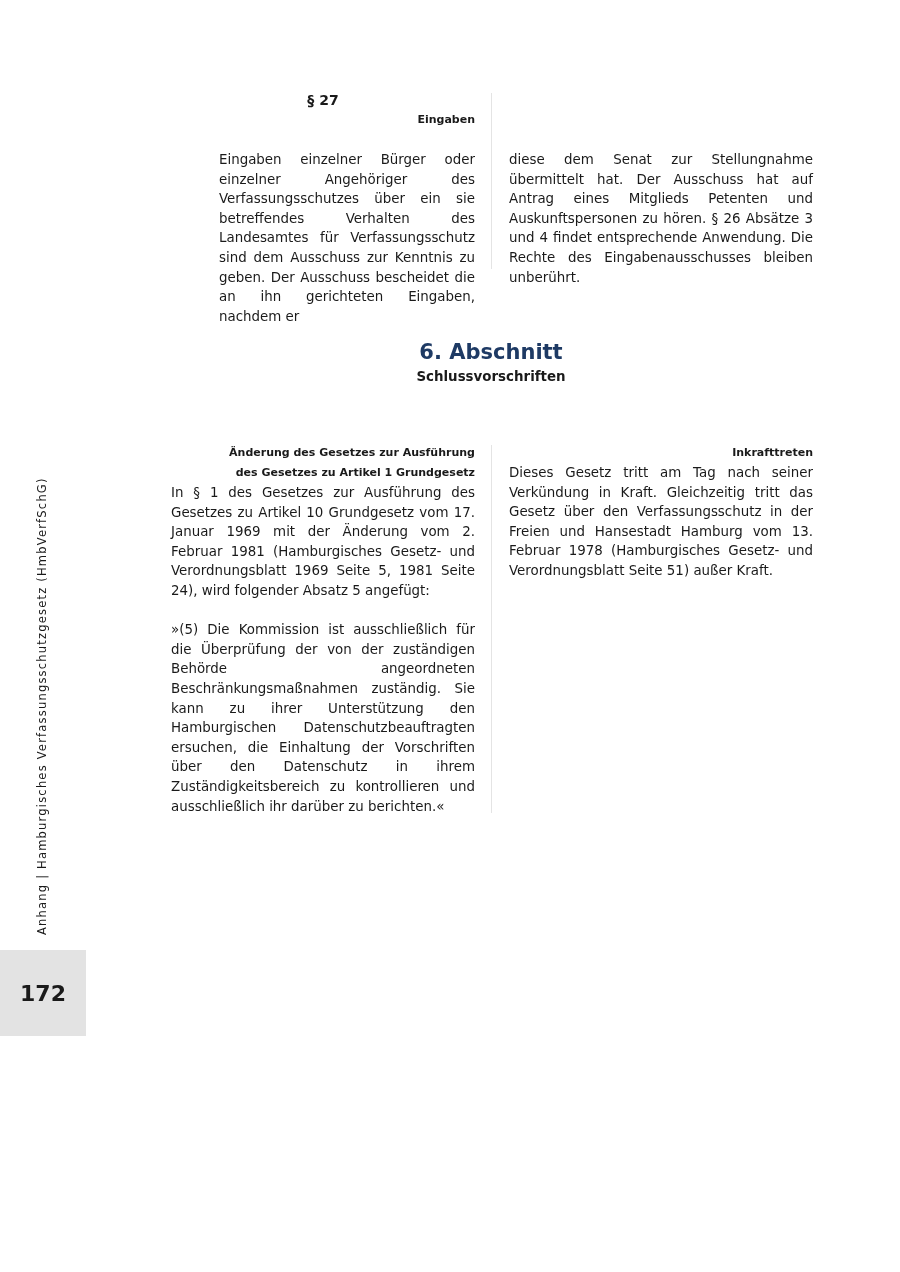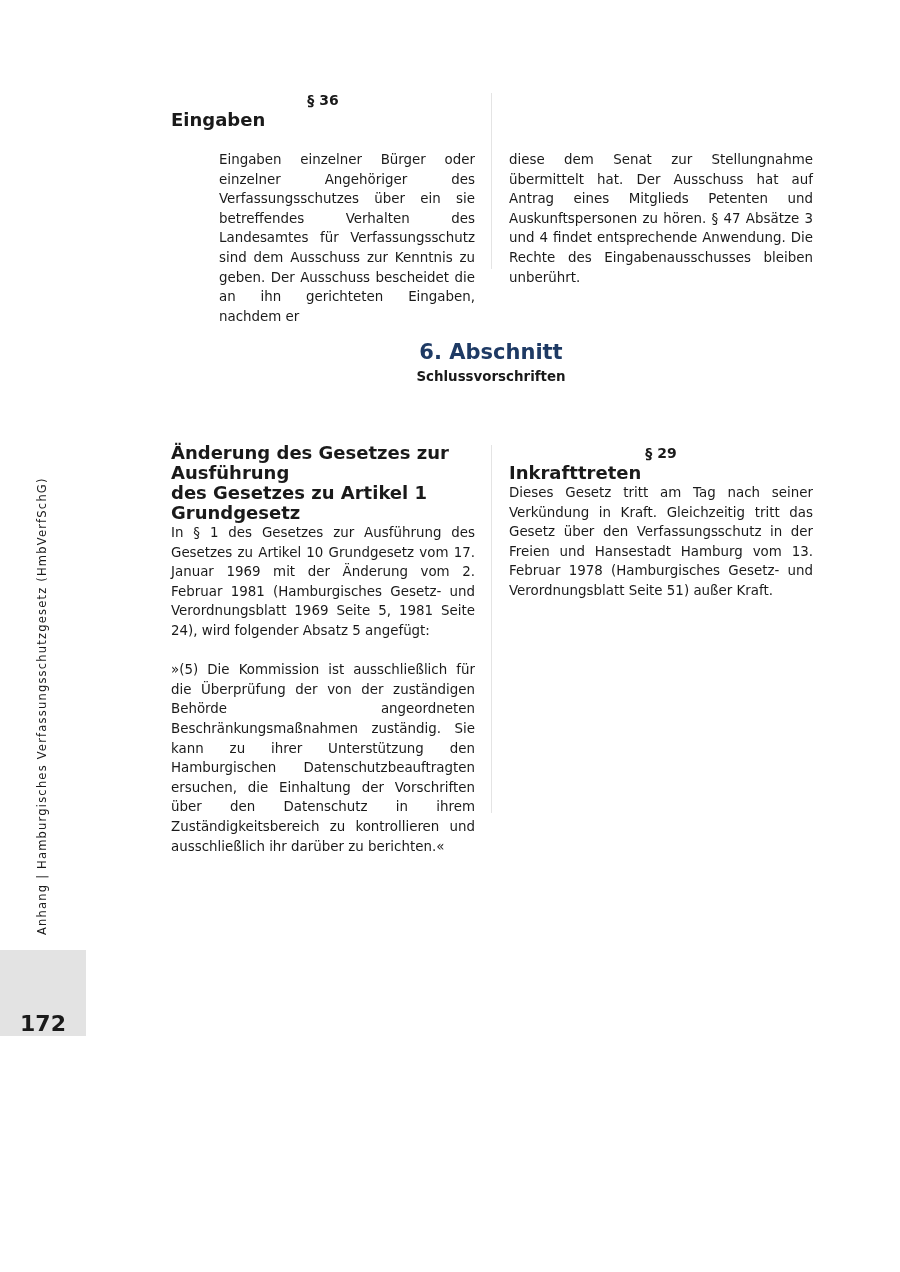--- a/index.html
+++ b/index.html
@@ -7,66 +7,65 @@
       width: 900px; height: 1272px; background: #ffffff; position: relative; overflow: hidden;
       font-family: "DejaVu Sans", "Liberation Sans", sans-serif; color: #1a1a1a;
     }
     .col { position: absolute; width: 304px; font-size: 13.4px; line-height: 19.6px; text-align: justify; }
     .col p { margin: 0; }
     .col .gap { height: 19.6px; }
     .left { left: 171px; }
     .right { left: 509px; }
     .divider { position: absolute; left: 491px; width: 1px; background: #e4e4e4; }
     .para-num { text-align: center; font-weight: bold; font-size: 14px; line-height: 20px; }
-    .para-title { text-align: left; font-weight: bold; font-size: 18px; line-height: 20px; }
+    .para-title { text-align: right; font-weight: bold; font-size: 11px; line-height: 20px; }
     .section-heading { position: absolute; left: 0; width: 982px; text-align: center; }
     .section-num { font-size: 21px; font-weight: bold; color: #1e3a64; line-height: 26px; }
     .section-sub { font-size: 13.4px; font-weight: bold; line-height: 20px; margin-top: 2px; }
     .side-text {
       position: absolute; left: 34px; top: 935px;
       transform-origin: 0 0; transform: rotate(-90deg);
       font-size: 11.5px; letter-spacing: 1.2px; white-space: nowrap; color: #1a1a1a;
       width: 450px; line-height: 16px;
     }
     .page-box {
       position: absolute; left: 0; top: 950px; width: 86px; height: 86px; background: #e3e3e3;
-      display: flex; align-items: flex-end; justify-content: center;
+      display: flex; align-items: center; justify-content: center;
     }
     .page-num { font-size: 22px; font-weight: bold; color: #1a1a1a; }
   </style>
 </head>
 <body>
 
 <div class="col left" style="top:90px;">
-  <div class="para-num">§ 36</div>
+  <div class="para-num">§ 27</div>
   <div class="para-title">Eingaben</div>
   <div style="height:20px;"></div>
   <p style="hyphens:auto;margin-left:48px;">Eingaben einzelner Bürger oder einzelner Angehöriger des Verfassungsschutzes über ein sie betreffendes Verhalten des Landesamtes für Verfassungsschutz sind dem Ausschuss zur Kenntnis zu geben. Der Ausschuss bescheidet die an ihn gerichteten Eingaben, nachdem er</p>
 </div>
 <div class="divider" style="top:93px; height:176px;"></div>
 <div class="col right" style="top:150px;">
-  <p>diese dem Senat zur Stellungnahme übermittelt hat. Der Ausschuss hat auf Antrag eines Mitglieds Petenten und Auskunftspersonen zu hören. § 47 Absätze 3 und 4 findet entsprechende Anwendung. Die Rechte des Eingabenausschusses bleiben unberührt.</p>
+  <p>diese dem Senat zur Stellungnahme übermittelt hat. Der Ausschuss hat auf Antrag eines Mitglieds Petenten und Auskunftspersonen zu hören. § 26 Absätze 3 und 4 findet entsprechende Anwendung. Die Rechte des Eingabenausschusses bleiben unberührt.</p>
 </div>
 
 <div class="section-heading" style="top:339px;">
   <div class="section-num">6. Abschnitt</div>
   <div class="section-sub">Schlussvorschriften</div>
 </div>
 
 <div class="col left" style="top:443px;">
   <div class="para-title">Änderung des Gesetzes zur Ausführung</div>
   <div class="para-title">des Gesetzes zu Artikel 1 Grundgesetz</div>
   <p>In § 1 des Gesetzes zur Ausführung des Gesetzes zu Artikel 10 Grundgesetz vom 17. Januar 1969 mit der Änderung vom 2. Februar 1981 (Hamburgisches Gesetz- und Verordnungsblatt 1969 Seite 5, 1981 Seite 24), wird folgender Absatz 5 angefügt:</p>
   <div class="gap"></div>
   <p>»(5) Die Kommission ist ausschließlich für die Überprüfung der von der zuständigen Behörde angeordneten Beschränkungsmaßnahmen zuständig. Sie kann zu ihrer Unterstützung den Hamburgischen Datenschutzbeauftragten ersuchen, die Einhaltung der Vorschriften über den Datenschutz in ihrem Zuständigkeitsbereich zu kontrollieren und ausschließlich ihr darüber zu berichten.«</p>
 </div>
 <div class="divider" style="top:445px; height:368px;"></div>
 
 <div class="col right" style="top:443px;">
-  <div class="para-num">§ 29</div>
   <div class="para-title">Inkrafttreten</div>
   <p>Dieses Gesetz tritt am Tag nach seiner Verkündung in Kraft. Gleichzeitig tritt das Gesetz über den Verfassungsschutz in der Freien und Hansestadt Hamburg vom 13. Februar 1978 (Hamburgisches Gesetz- und Verordnungsblatt Seite 51) außer Kraft.</p>
 </div>
 
 <div class="side-text">Anhang | Hamburgisches Verfassungsschutzgesetz (HmbVerfSchG)</div>
 
 <div class="page-box">
   <span class="page-num">172</span>
 </div>
 

